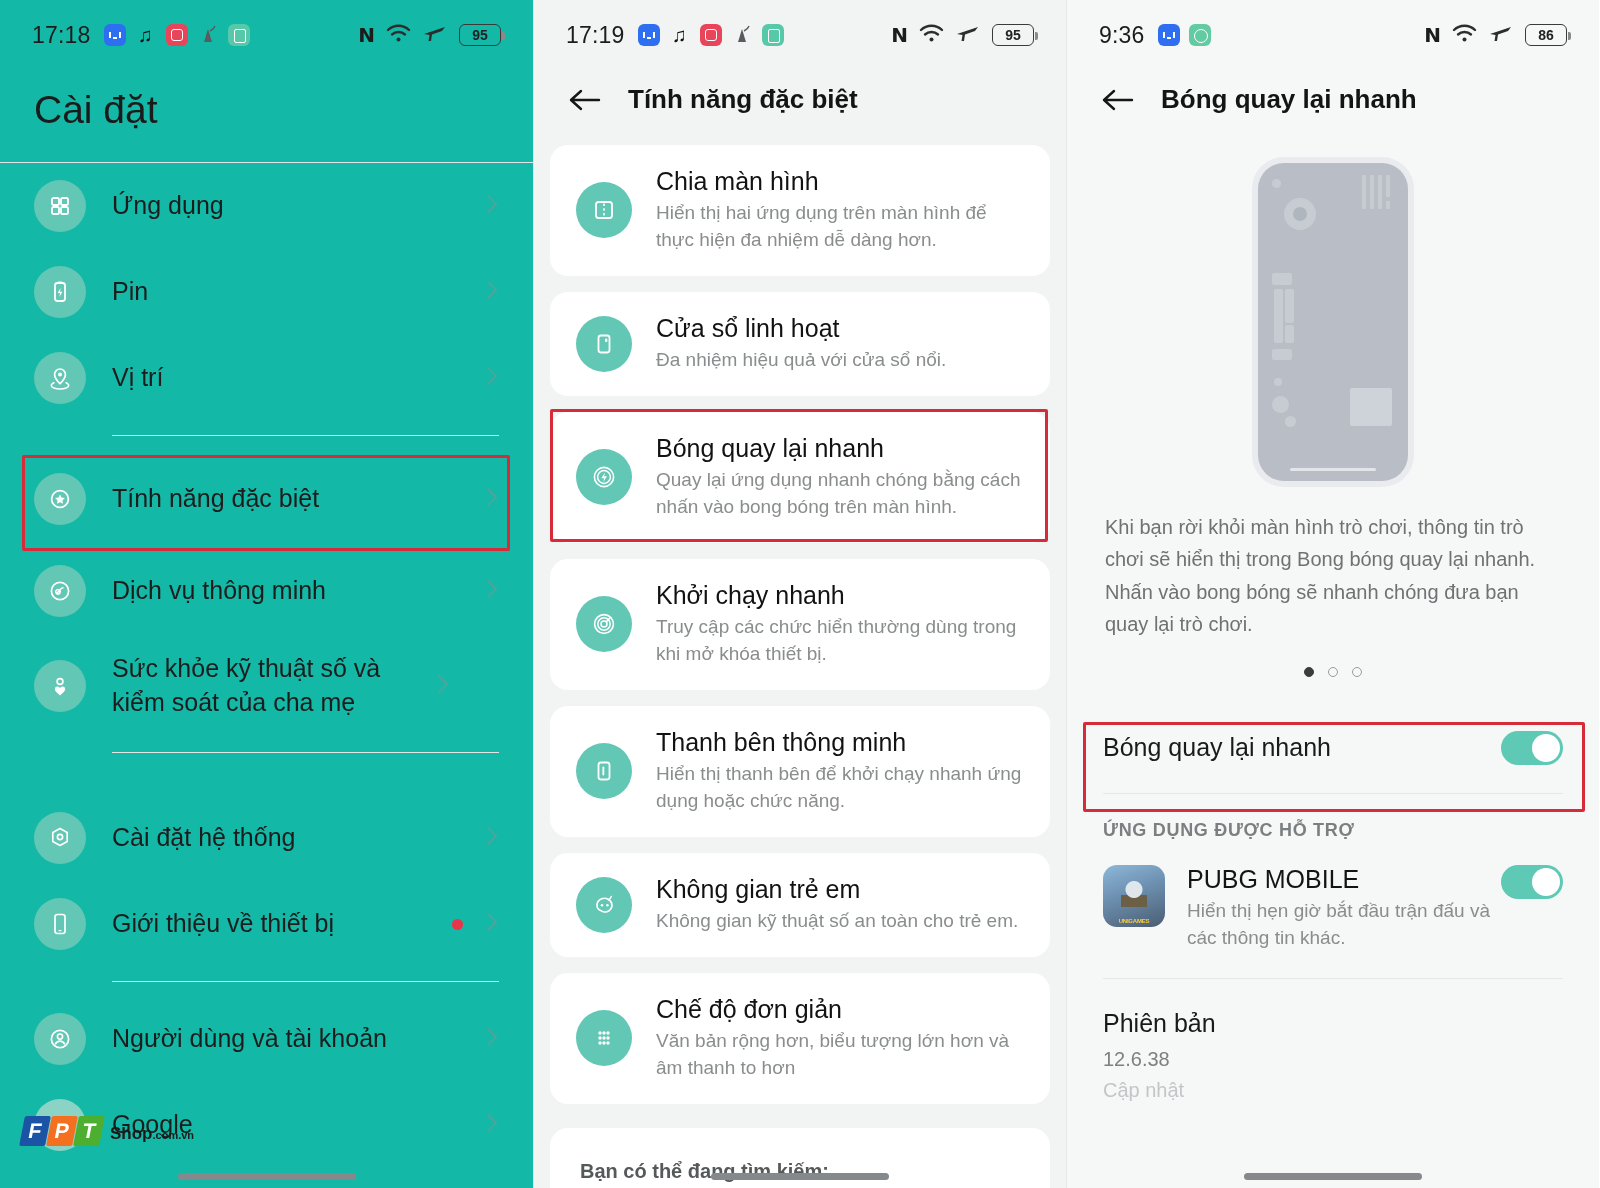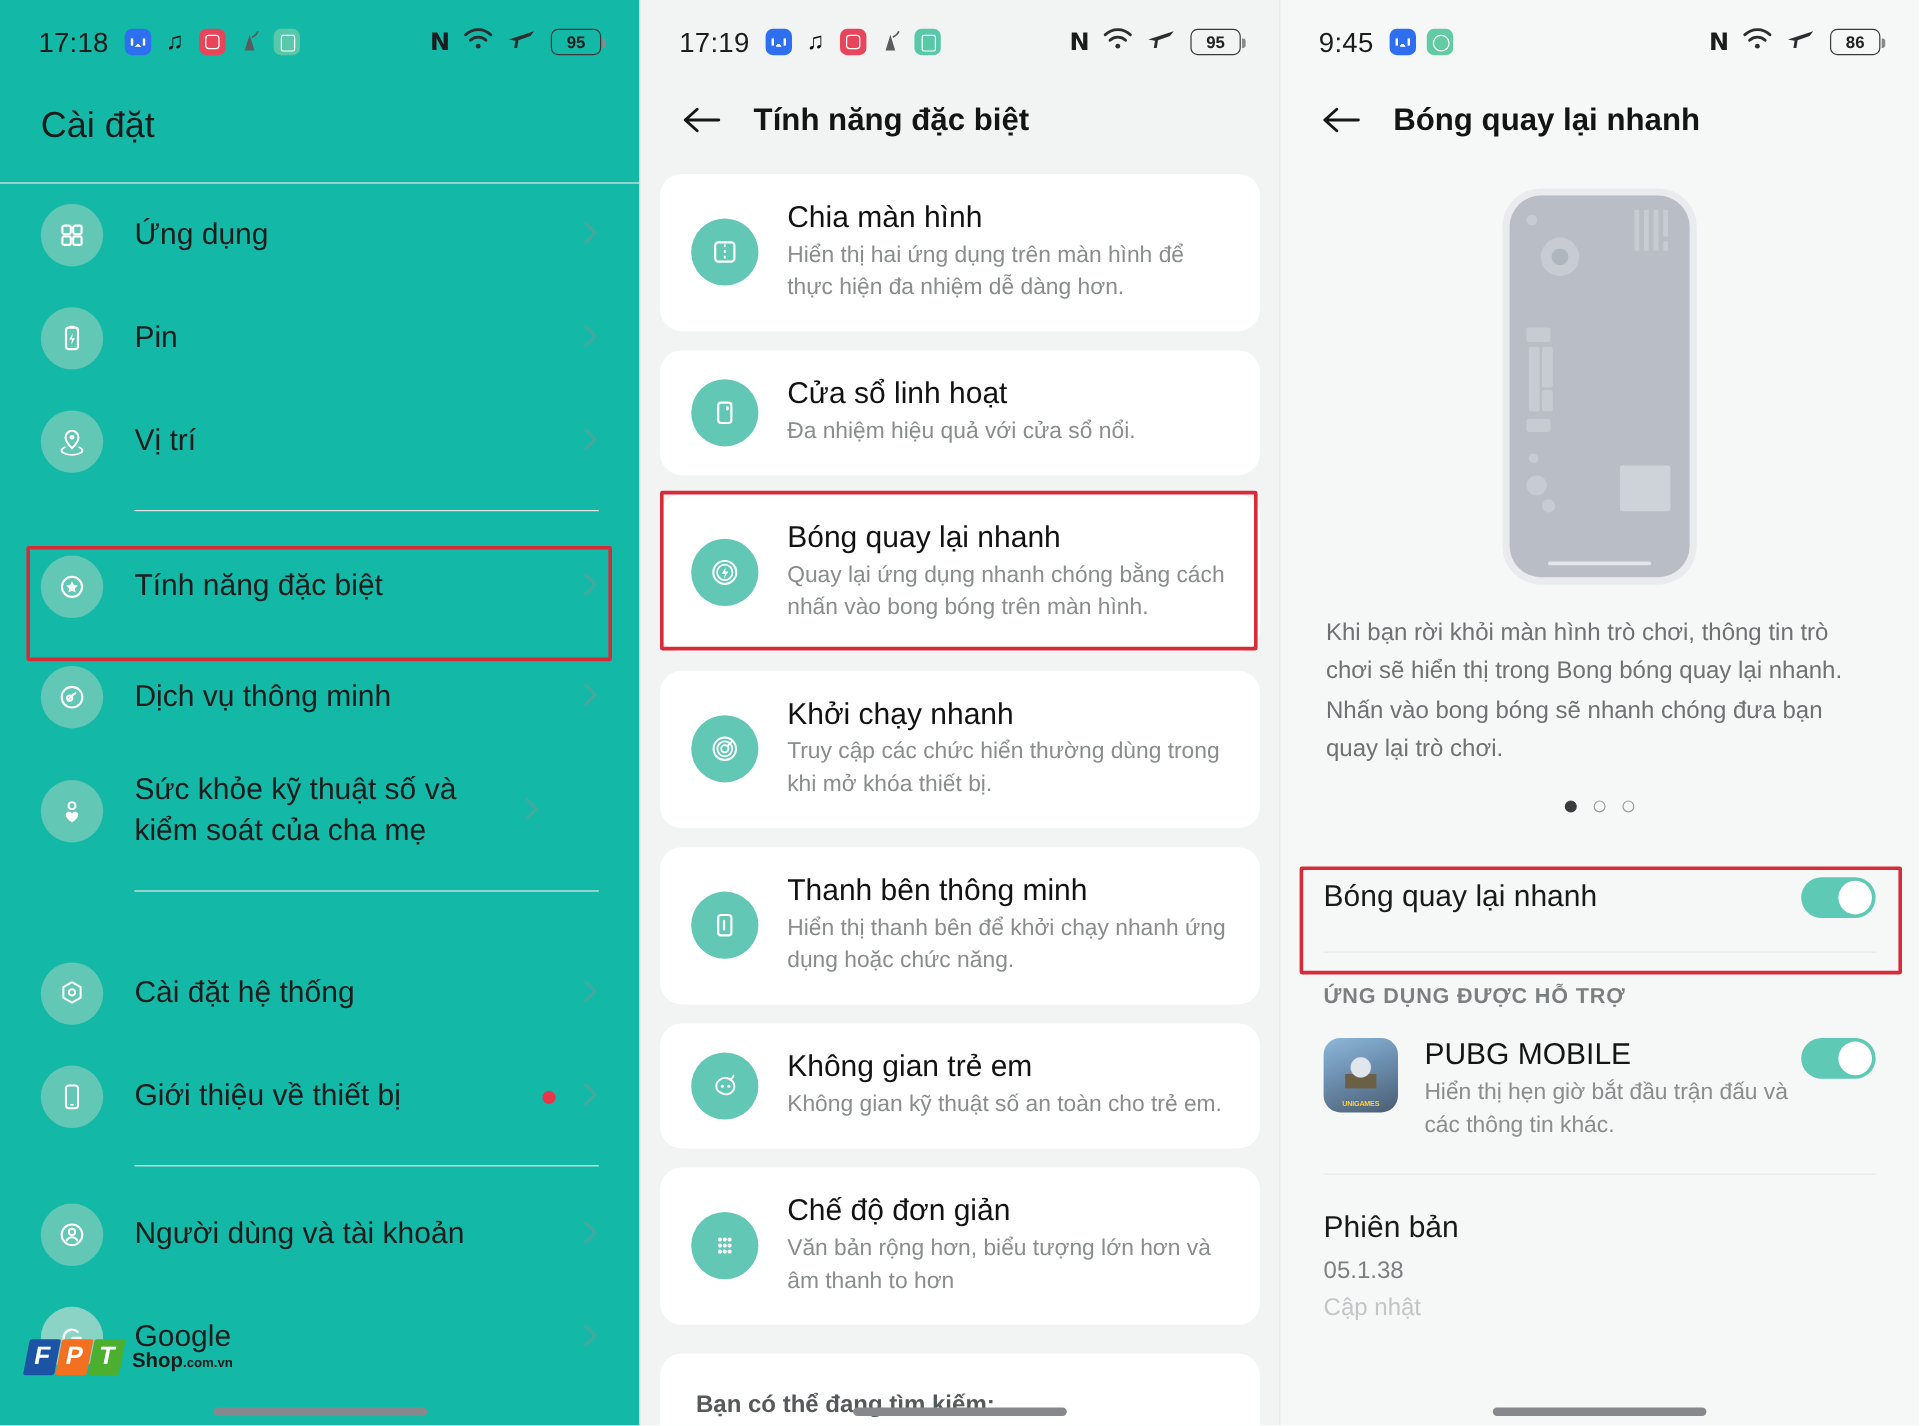--- a/index.html
+++ b/index.html
@@ -71,21 +71,21 @@
     font-size: 14px; font-weight:700; display:flex; align-items:center; justify-content:center;
     color:#222; position: relative;
   }
   .battery::after {
     content:""; position:absolute; right:-5px; top:7px; width:3px; height:8px;
     background:#8a8a8a; border-radius:0 2px 2px 0;
   }
 
   
   .title-big {
-    font-size: 30px; color: #1b1b1b; padding: 18px 34px 30px 34px; font-weight: 400;
+    font-size: 39px; color: #1b1b1b; padding: 18px 34px 30px 34px; font-weight: 400;
   }
   .navbar {
     display: flex; align-items: center; gap: 26px;
     padding: 14px 34px 30px 34px;
   }
   .back-arrow { width: 34px; height: 26px; flex: 0 0 34px; }
   .nav-title { font-size: 26px; font-weight: 700; color: #141414; }
   .hairline { height: 1px; background: #e2e4e4; }
 
   
@@ -598,21 +598,21 @@
 
     <div class="redbox" style="left:16px; top:409px; width:498px; height:133px;"></div>
 
     <div class="home-ind"></div>
   </div>
 
   <div class="panel panel-3">
 
     <div class="statusbar">
       <div class="sb-left">
-        <span class="sb-time">9:45</span>
+        <span class="sb-time">9:36</span>
         <span class="appicon ai-blue"></span>
         <span class="appicon ai-green2"></span>
       </div>
       <div class="sb-spacer"></div>
       <div class="sb-right">
         <span class="nfc">N</span>
         <span>
           <svg width="25" height="20" viewBox="0 0 25 20">
               <path d="M2 7 a15 15 0 0 1 21 0" stroke="#2b2d2e" stroke-width="2.4" fill="none" stroke-linecap="round"></path>
               <path d="M6 11.5 a9.5 9.5 0 0 1 13 0" stroke="#2b2d2e" stroke-width="2.4" fill="none" stroke-linecap="round"></path>
@@ -683,21 +683,21 @@
         <span class="app-name" style="display:block;">PUBG MOBILE</span>
         <span class="app-desc" style="display:block;">Hiển thị hẹn giờ bắt đầu trận đấu và các thông tin khác.</span>
       </span>
       <span class="switch"></span>
     </div>
 
     <div class="line3"></div>
 
     <div class="ver-block">
       <div class="ver-title">Phiên bản</div>
-      <div class="ver-num">05.1.38</div>
+      <div class="ver-num">12.6.38</div>
       <div class="ver-upd">Cập nhật</div>
     </div>
 
     <div class="redbox" style="left:16px; top:722px; width:502px; height:90px;"></div>
 
     <div class="home-ind"></div>
   </div>
 
 </div>
 

